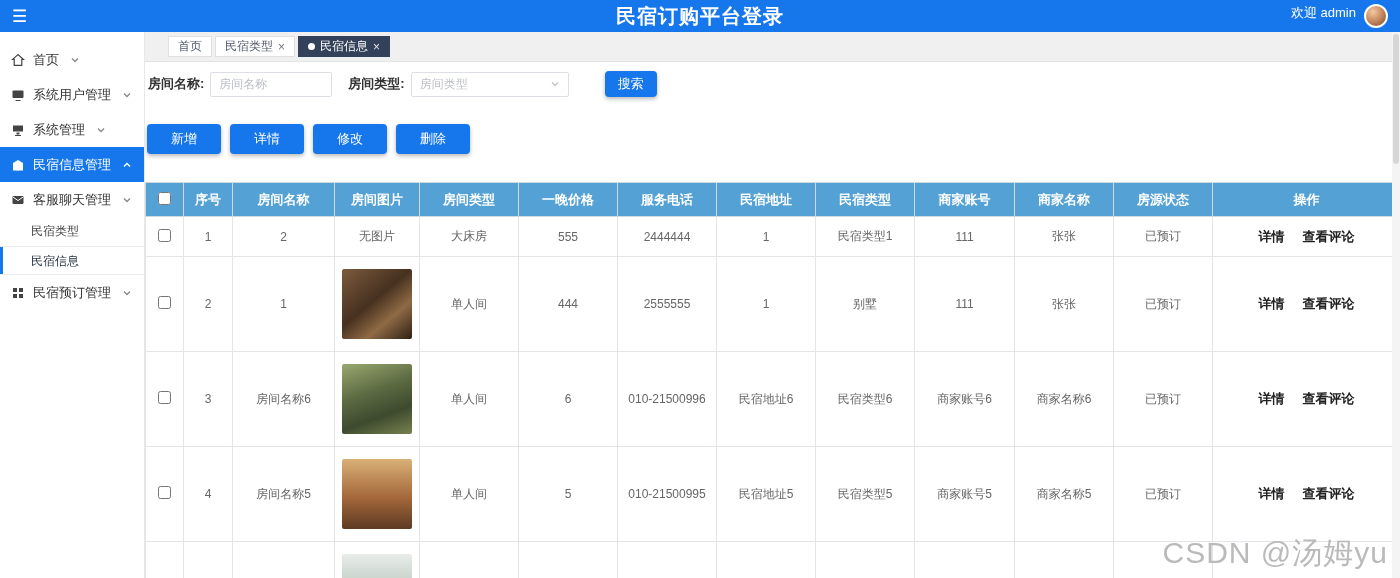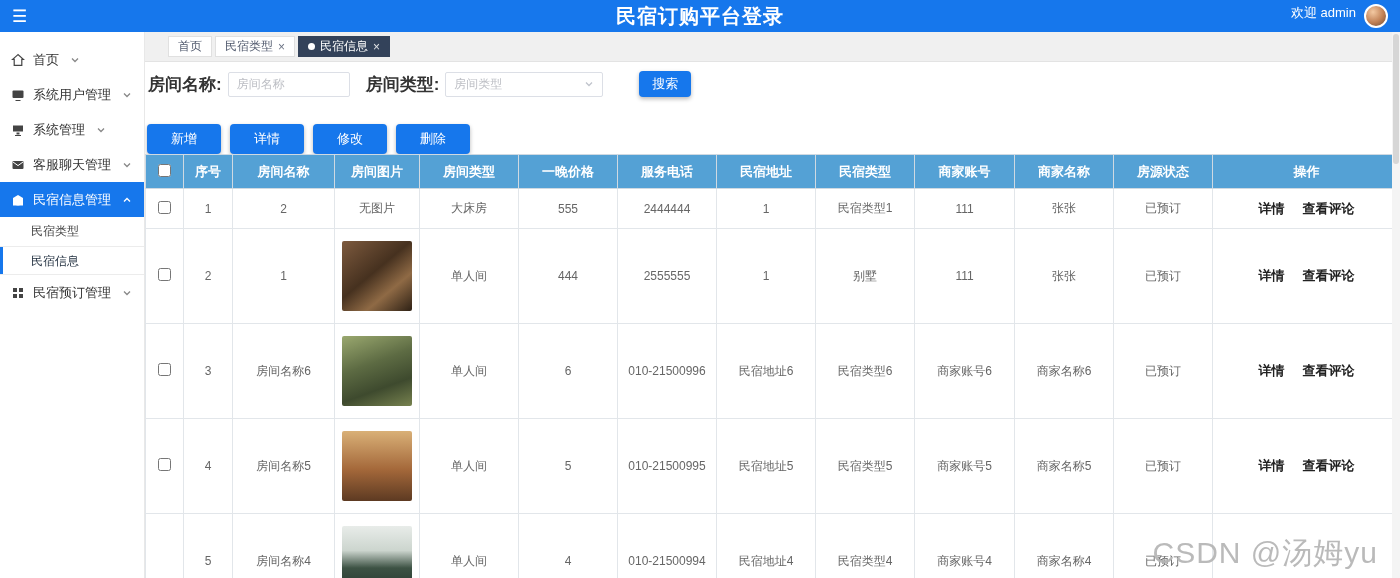--- a/index.html
+++ b/index.html
@@ -61,21 +61,21 @@
   .tab{
     background:#fff;border:1px solid #e0e0e0;height:21px;display:flex;align-items:center;
     gap:5px;padding:0 9px;font-size:12px;color:#515a6e;cursor:pointer;white-space:nowrap;
   }
   .tab .dot{width:7px;height:7px;border-radius:50%;background:#fff;display:none;}
   .tab.active{background:var(--tab-active);border-color:var(--tab-active);color:#fff;}
   .tab.active .dot{display:inline-block;}
   .tab .close{font-size:12px;line-height:1;opacity:.85;}
   
   .filters{display:flex;align-items:center;padding:9px 0 9px 3px;flex:0 0 auto;}
-  .filters label{font-size:17px;font-weight:bold;color:#333;margin-right:6px;}
+  .filters label{font-size:13px;font-weight:bold;color:#333;margin-right:6px;}
   .filters input{
     width:122px;height:25px;border:1px solid #dcdfe6;border-radius:2px;
     padding:0 8px;font-size:12px;color:#333;outline:none;font-family:inherit;
   }
   .filters input::placeholder{color:#bcbec4;}
   .lbl-type{margin-left:16px;}
   .select{
     width:158px;height:25px;border:1px solid #dcdfe6;border-radius:2px;background:#fff;
     display:flex;align-items:center;justify-content:space-between;padding:0 8px;
     color:#bcbec4;font-size:12px;cursor:pointer;
@@ -84,38 +84,38 @@
   .btn{
     background:var(--primary);color:#fff;border:none;border-radius:4px;
     font-size:13px;cursor:pointer;font-family:inherit;
     box-shadow:0 2px 4px rgba(0,0,0,.28);
   }
   .btn-search{width:52px;height:26px;margin-left:36px;}
   
   .toolbar{display:flex;gap:9px;padding:18px 0 0 2px;flex:0 0 auto;}
   .toolbar .btn{height:30px;padding:0 24px;}
   
-  .table-wrap{flex:1;overflow:hidden;}
+  .table-wrap{margin-top:28px;flex:1;overflow:hidden;}
   table{border-collapse:collapse;table-layout:fixed;width:1255px;}
   th,td{border:1px solid #e2e6ea;text-align:center;padding:0 4px;overflow:hidden;}
   thead th{
     background:var(--table-header);color:#fff;font-size:13px;font-weight:bold;
     height:34px;border-color:#cfd9e2;
   }
   tbody td{font-size:12px;color:#666;background:#fff;height:40px;}
   tbody input[type=checkbox],thead input[type=checkbox]{width:13px;height:13px;margin:0;cursor:pointer;}
   .photo{width:70px;height:70px;margin:12px auto;border-radius:2px;}
   .photo.v1{background:linear-gradient(140deg,#7d5a3e 0%,#46311f 45%,#8f6a45 70%,#2e2115 100%);}
   .photo.v2{background:linear-gradient(160deg,#9aa86f 0%,#5d6b43 40%,#3e4a2e 70%,#77824f 100%);}
   .photo.v3{background:linear-gradient(180deg,#d9b077 0%,#a4683a 55%,#5d3a22 100%);}
   .photo.v4{background:linear-gradient(180deg,#e8ece9 0%,#ccd5ce 35%,#3d5244 60%,#22312a 100%);}
   .action{font-weight:bold;color:#222;margin:0 9px;cursor:pointer;font-size:13px;white-space:nowrap;}
   
   .watermark{
-    position:absolute;right:22px;bottom:4px;font-size:30px;letter-spacing:1px;
+    position:absolute;right:12px;bottom:4px;font-size:30px;letter-spacing:1px;
     color:rgba(178,178,178,.9);pointer-events:none;z-index:9;font-weight:500;
   }
   .vscroll{position:absolute;top:32px;right:0;bottom:0;width:8px;background:#f4f4f4;z-index:8;}
   .vscroll .thumb{width:6px;margin:2px 1px;height:130px;background:#d6d6d6;border-radius:3px;}
 </style>
 </head>
 <body>
 
 <header class="topbar">
   <span class="hamburger">☰</span>
@@ -163,45 +163,45 @@
             <path d="M4 12h6v1H4z" fill="currentColor"></path>
           </svg>
         </span>
         <span class="lbl">系统管理</span>
         <span class="chev">
           <svg width="10" height="10" viewBox="0 0 10 10">
             <path d="M2 3.5l3 3 3-3" fill="none" stroke="currentColor" stroke-width="1.3"></path>
           </svg>
         </span>
       </div>
+      <div class="side-item active">
+        <span class="icn">
+          <svg width="14" height="14" viewBox="0 0 14 14">
+            <path d="M2 12.5V5l5-3 5 3v7.5z" fill="currentColor"></path>
+            <path d="M5.5 12.5V8.5h3v4z" fill="#fff" opacity=".8"></path>
+          </svg>
+        </span>
+        <span class="lbl">民宿信息管理</span>
+        <span class="chev">
+          <svg width="10" height="10" viewBox="0 0 10 10">
+            <path d="M2 6.5l3-3 3 3" fill="none" stroke="currentColor" stroke-width="1.3"></path>
+          </svg>
+        </span>
+      </div>
       <div class="side-item">
         <span class="icn">
           <svg width="14" height="14" viewBox="0 0 14 14">
             <rect x="1.5" y="3" width="11" height="8" rx="1" fill="currentColor"></rect>
             <path d="M2 4l5 3.6L12 4" fill="none" stroke="#fff" stroke-width="1"></path>
           </svg>
         </span>
         <span class="lbl">客服聊天管理</span>
         <span class="chev">
           <svg width="10" height="10" viewBox="0 0 10 10">
             <path d="M2 3.5l3 3 3-3" fill="none" stroke="currentColor" stroke-width="1.3"></path>
-          </svg>
-        </span>
-      </div>
-      <div class="side-item active">
-        <span class="icn">
-          <svg width="14" height="14" viewBox="0 0 14 14">
-            <path d="M2 12.5V5l5-3 5 3v7.5z" fill="currentColor"></path>
-            <path d="M5.5 12.5V8.5h3v4z" fill="#fff" opacity=".8"></path>
-          </svg>
-        </span>
-        <span class="lbl">民宿信息管理</span>
-        <span class="chev">
-          <svg width="10" height="10" viewBox="0 0 10 10">
-            <path d="M2 6.5l3-3 3 3" fill="none" stroke="currentColor" stroke-width="1.3"></path>
           </svg>
         </span>
       </div>
       <div class="side-sub">民宿类型</div>
       <div class="side-sub active">民宿信息</div>
       <div class="side-item">
         <span class="icn">
           <svg width="14" height="14" viewBox="0 0 14 14">
             <rect x="2" y="2" width="4" height="4" fill="currentColor"></rect>
             <rect x="8" y="2" width="4" height="4" fill="currentColor"></rect>

